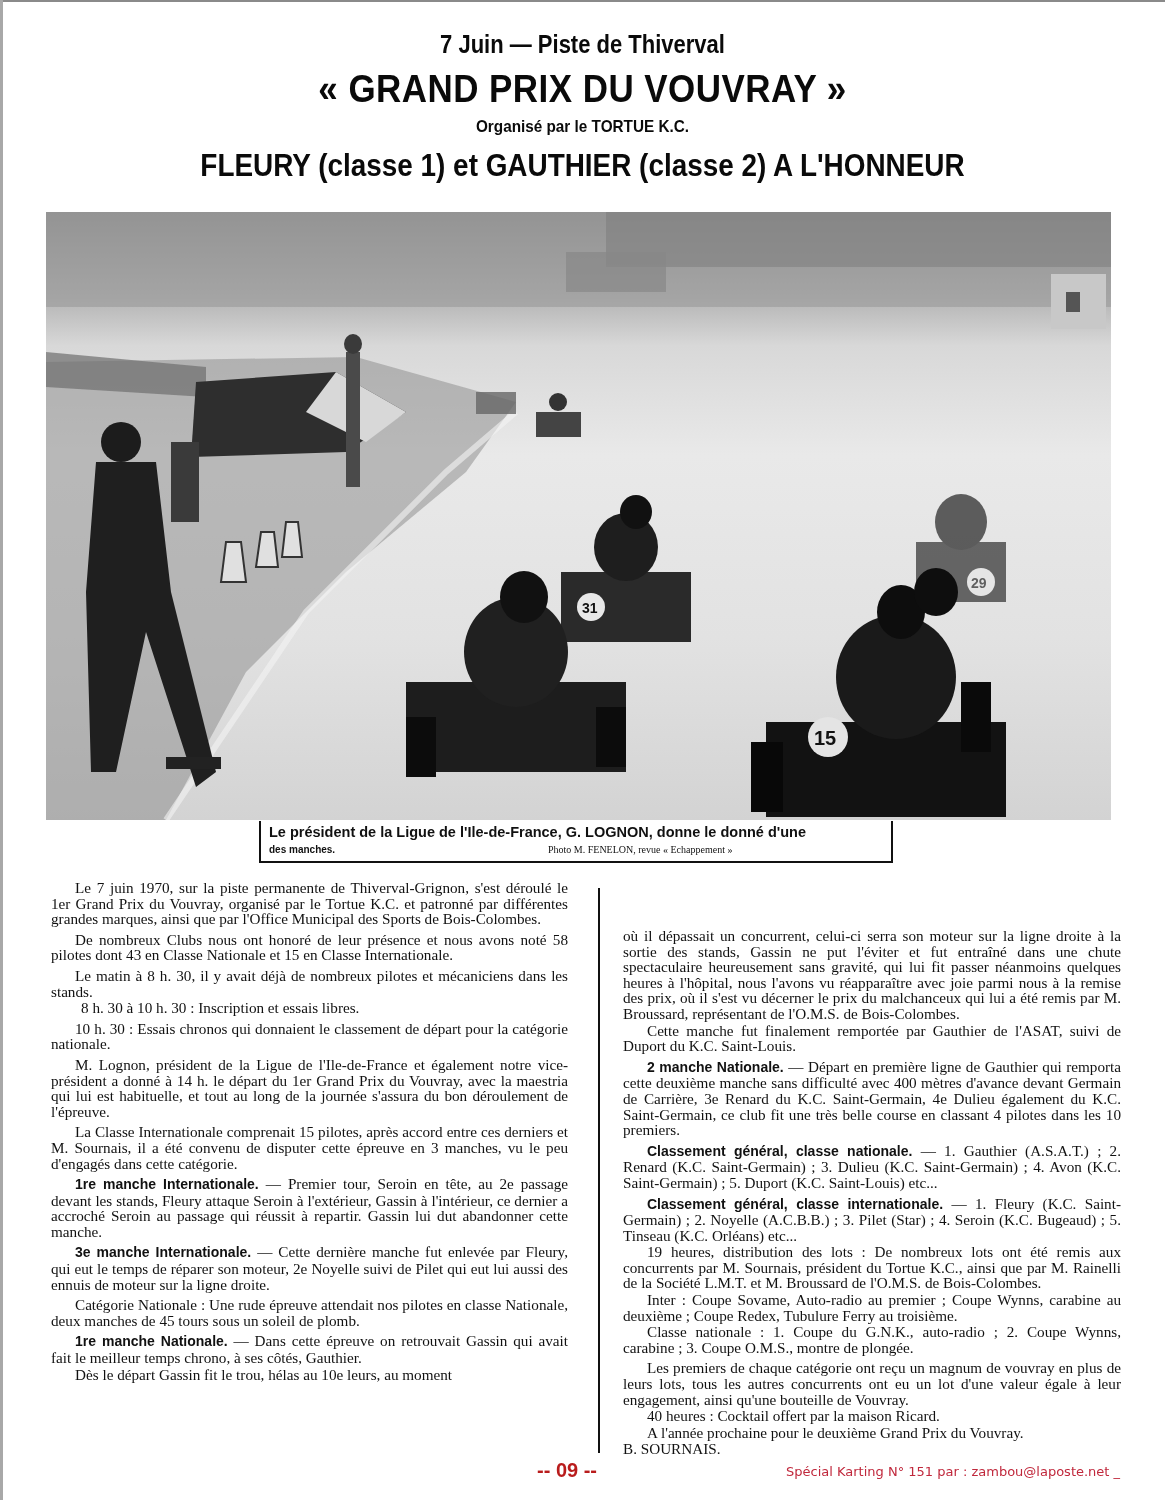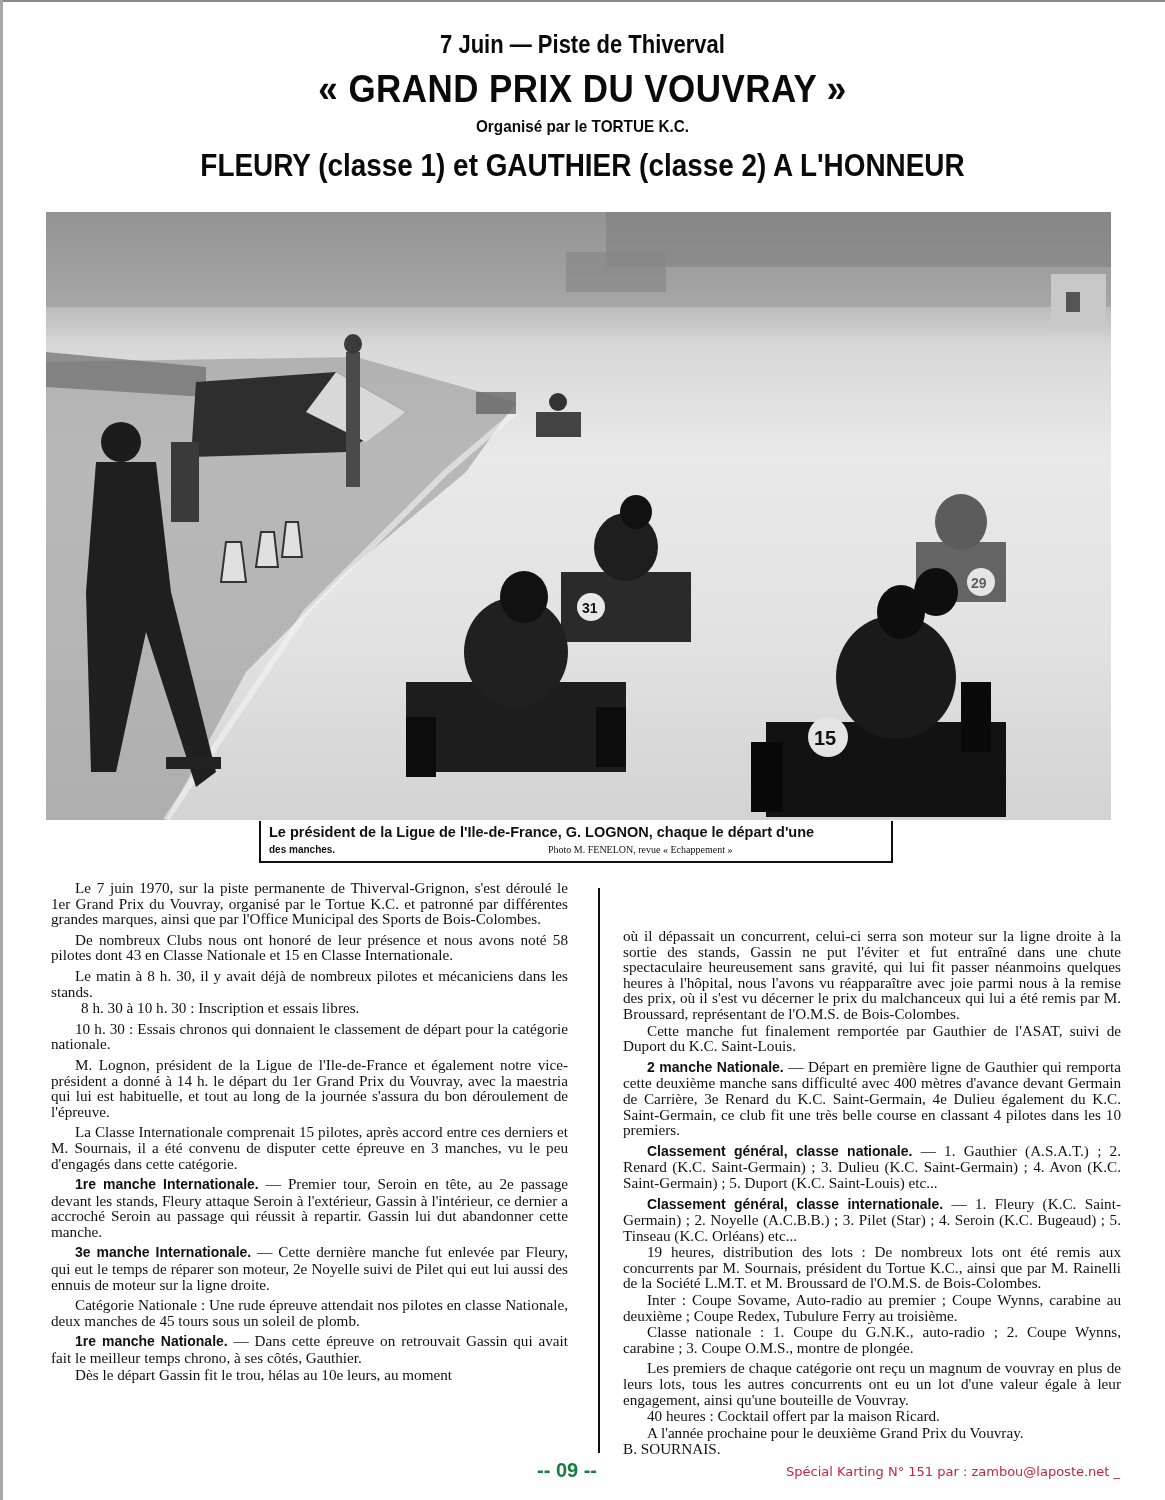--- a/index.html
+++ b/index.html
@@ -35,21 +35,21 @@
     .col { position: absolute; top: 880px; font-family: "Liberation Serif", serif; font-size: 15.2px; line-height: 15.6px; text-align: justify; }
     .col-left { left: 51px; width: 517px; }
     .col-right { left: 623px; width: 498px; top: 928px; }
     .col-rule { position: absolute; left: 598px; top: 888px; width: 2px; height: 565px; background: #111; }
     .p { margin: 0 0 5px 0; text-indent: 24px; }
     .p.tight { margin-bottom: 1px; }
     .p.noind { text-indent: 0; }
     .lead { font-family: "Liberation Sans", sans-serif; font-weight: bold; font-size: 14px; }
     .sign { text-align: left; padding-right: 30px; margin: 0; }
 
-    .footer-page { position: absolute; left: 537px; top: 1459px; font-family: "Liberation Sans", sans-serif; font-weight: bold; font-size: 20px; color: #15803d; }
+    .footer-page { position: absolute; left: 537px; top: 1459px; font-family: "Liberation Sans", sans-serif; font-weight: bold; font-size: 20px; color: #b91c1c; }
     .footer-credit { position: absolute; left: 786px; top: 1464px; font-family: "DejaVu Sans", sans-serif; font-size: 13px; color: #c0283c; white-space: nowrap; }
   </style>
 </head>
 <body>
 
 <div class="frame-top"></div>
 <div class="frame-left"></div>
 
 <div class="hdr hdr-date">7 Juin  —  Piste de Thiverval</div>
 <div class="hdr hdr-title">« GRAND PRIX DU VOUVRAY »</div>
@@ -119,21 +119,21 @@
       <ellipse cx="890" cy="380" rx="22" ry="24" fill="#0e0e0e"></ellipse>
       <circle cx="782" cy="525" r="20" fill="#e4e4e4"></circle>
       <text x="768" y="533" font-family="Liberation Sans, sans-serif" font-size="20" font-weight="bold" fill="#111">15</text>
       <rect x="705" y="530" width="32" height="70" fill="#080808"></rect>
       <rect x="915" y="470" width="30" height="70" fill="#0a0a0a"></rect>
     </g>
   </svg>
 </div>
 
 <div class="caption">
-  <div class="cap-line1">Le président de la Ligue de l'Ile-de-France, G. LOGNON, chaque le départ d'une</div>
+  <div class="cap-line1">Le président de la Ligue de l'Ile-de-France, G. LOGNON, donne le donné d'une</div>
   <div class="cap-line2">
     <span class="b">des manches.</span>
     <span class="credit">Photo M. FENELON, revue « Echappement »</span>
   </div>
 </div>
 
 <div class="col col-left">
   <p class="p"><span>Le 7 juin 1970, sur la piste permanente de Thiverval-Grignon, s'est déroulé le 1er Grand Prix du Vouvray, organisé par le Tortue K.C. et patronné par différentes grandes marques, ainsi que par l'Office Municipal des Sports de Bois-Colombes.</span></p>
   <p class="p"><span>De nombreux Clubs nous ont honoré de leur présence et nous avons noté 58 pilotes dont 43 en Classe Nationale et 15 en Classe Internationale.</span></p>
   <p class="p tight"><span>Le matin à 8 h. 30, il y avait déjà de nombreux pilotes et mécaniciens dans les stands.</span></p>

